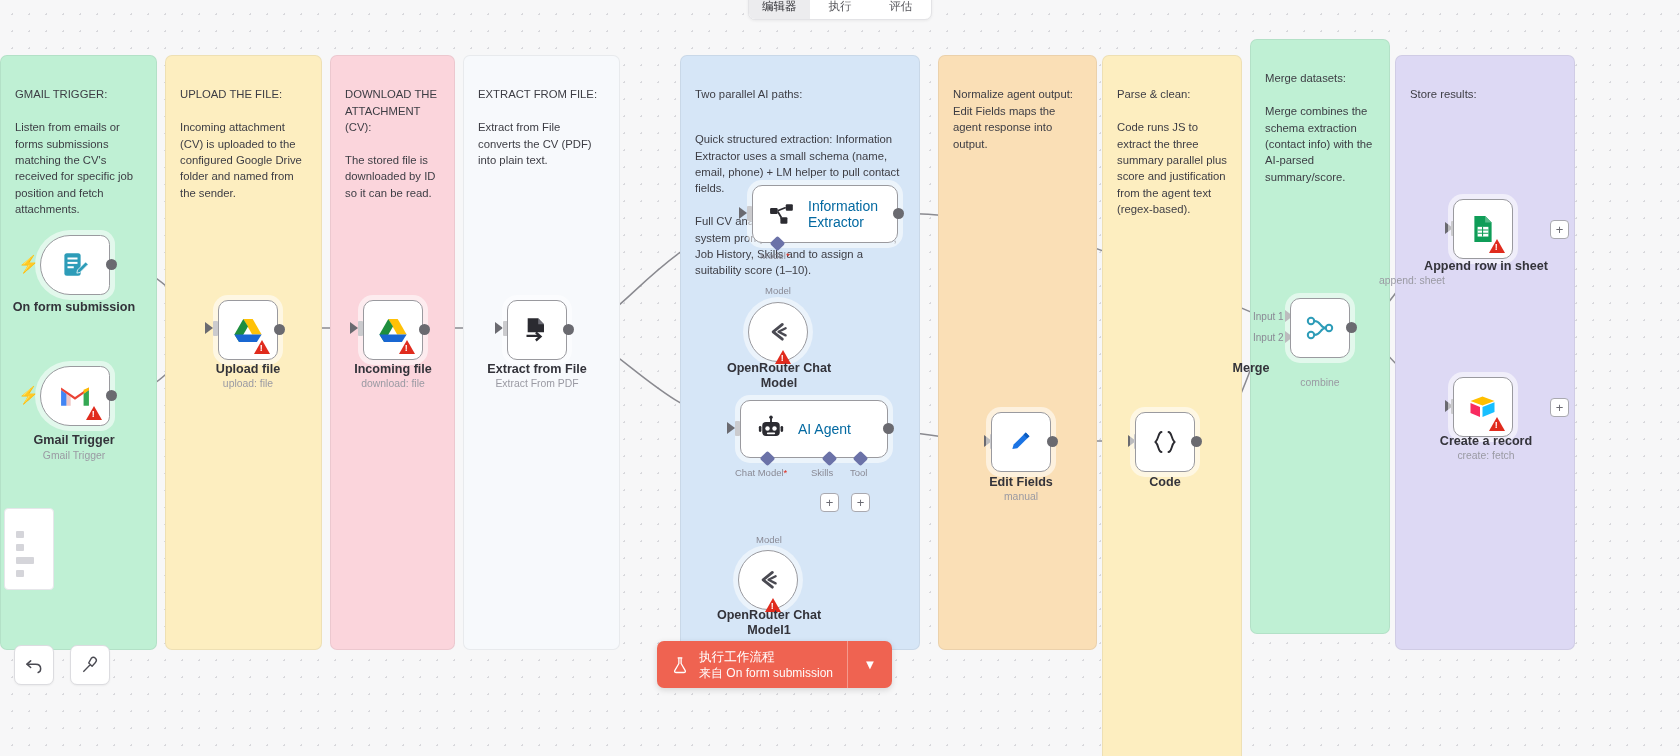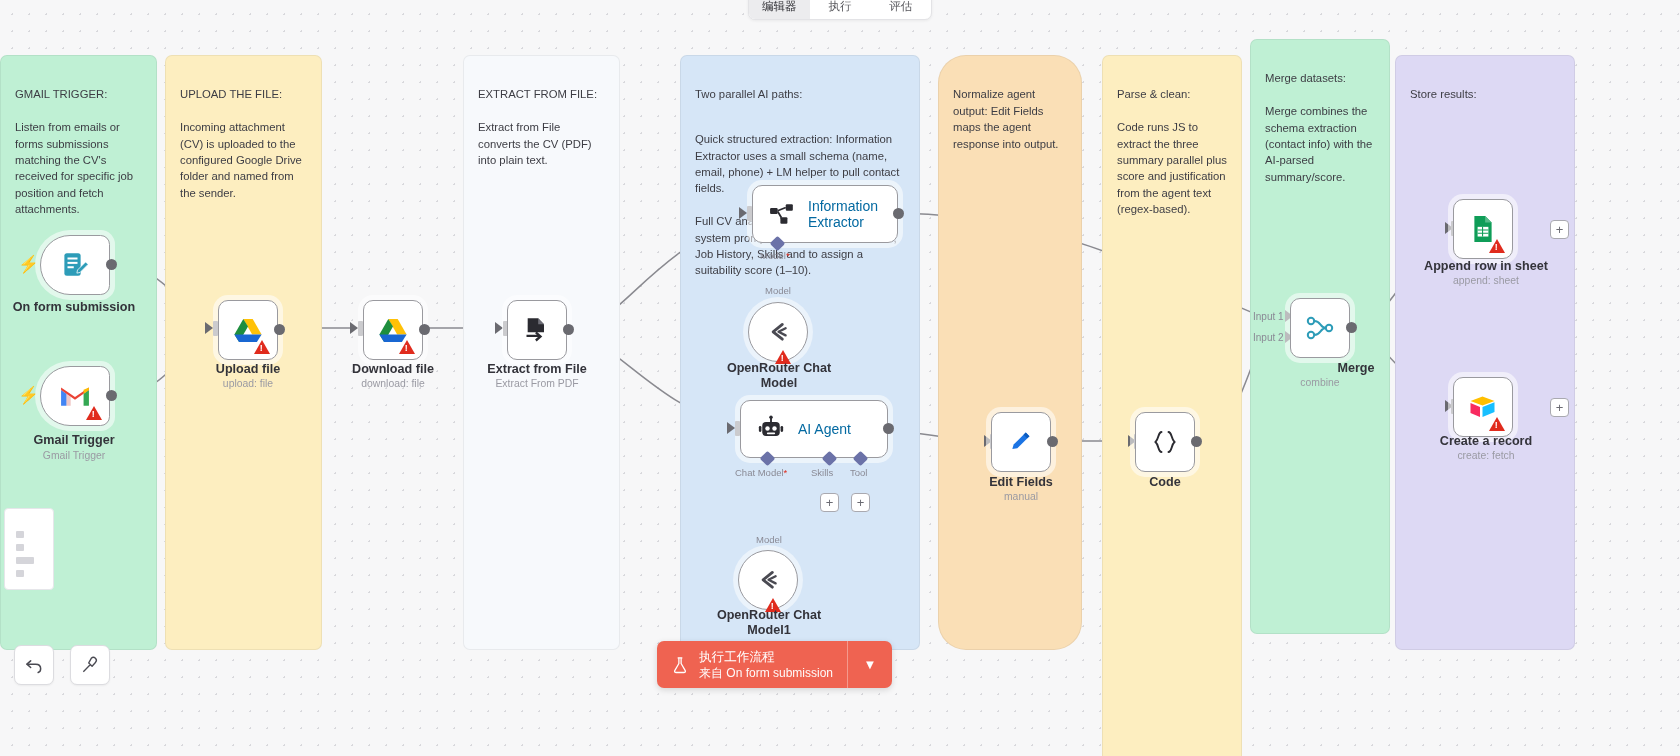--- a/index.html
+++ b/index.html
@@ -190,31 +190,35 @@
   </div>
 
   <div class="note" style="left:0px;top:55px;width:157px;height:595px;background:#bff0d4;">
     <span class="nb">GMAIL TRIGGER:</span>
     <span class="nb">Listen from emails or forms submissions matching the CV's received for specific job position and fetch attachments.</span>
   </div>
   <div class="note" style="left:165px;top:55px;width:157px;height:595px;background:#fdeec0;">
     <span class="nb">UPLOAD THE FILE:</span>
     <span class="nb">Incoming attachment (CV) is uploaded to the configured Google Drive folder and named from the sender.</span>
   </div>
+  <div class="note" style="left:330px;top:55px;width:125px;height:595px;background:#fbd5dc;">
+    <span class="nb">DOWNLOAD THE ATTACHMENT (CV):</span>
+    <span class="nb">The stored file is downloaded by ID so it can be read.</span>
+  </div>
   <div class="note" style="left:463px;top:55px;width:157px;height:595px;background:#f7f9fc;">
     <span class="nb">EXTRACT FROM FILE:</span>
     <span class="nb">Extract from File converts the CV (PDF) into plain text.</span>
   </div>
   <div class="note" style="left:680px;top:55px;width:240px;height:595px;background:#d6e6f7;">
     <span class="nb">Two parallel AI paths:</span>
     <span class="nb" style="margin-top:12px;">Quick structured extraction: Information Extractor uses a small schema (name, email, phone) + LM helper to pull contact fields.
 
 Full CV analysis: AI Agent runs a large system prompt to summarize Education, Job History, Skills and to assign a suitability score (1–10).</span>
   </div>
-  <div class="note" style="left:938px;top:55px;width:144px;height:595px;background:#fadfb6;border-radius:28px;">
+  <div class="note" style="left:938px;top:55px;width:159px;height:595px;background:#fadfb6;">
     <span class="nb">Normalize agent output: Edit Fields maps the agent response into output.</span>
     <span class="nb"></span>
   </div>
   <div class="note" style="left:1102px;top:55px;width:140px;height:750px;background:#fdeec0;">
     <span class="nb">Parse &amp; clean:</span>
     <span class="nb">Code runs JS to extract the three summary parallel plus score and justification from the agent text (regex-based).</span>
   </div>
   <div class="note" style="left:1250px;top:39px;width:140px;height:595px;background:#bff0d4;">
     <span class="nb">Merge datasets:</span>
     <span class="nb">Merge combines the schema extraction (contact info) with the AI-parsed summary/score.</span>
@@ -270,21 +274,21 @@
   <div class="port-in-bar" style="left:358px;top:321px;"></div>
   <div class="node" style="left:363px;top:300px;width:60px;height:60px;">
     <svg width="28" height="25" viewBox="0 0 28 25">
       <path d="M9.3 1 L18.7 1 L27.6 16.6 L18.2 16.6 Z" fill="#ffc107"></path>
       <path d="M9.3 1 L0.4 16.6 L5.1 24 L14 8.4 Z" fill="#1e8e3e"></path>
       <path d="M0.4 16.6 L5.1 24 L22.9 24 L27.6 16.6 Z" fill="#1967d2"></path>
     </svg>
     <div class="warn"></div>
   </div>
   <div class="port-out" style="left:419px;top:324px;"></div>
-  <div class="node-title" style="left:393px;top:362px;">Download file</div>
+  <div class="node-title" style="left:393px;top:362px;">Incoming file</div>
   <div class="node-sub" style="left:393px;top:378px;">download: file</div>
 
   <div class="port-in" style="left:495px;top:322px;"></div>
   <div class="port-in-bar" style="left:503px;top:321px;"></div>
   <div class="node" style="left:507px;top:300px;width:60px;height:60px;">
     <svg width="28" height="28" viewBox="0 0 24 24">
       <path d="M4 2 L13 2 L18 7 L18 14 L4 14 Z" fill="#2b2b31"></path>
       <path d="M13 2 L18 7 L13 7 Z" fill="#6f6f78"></path>
       <path d="M3 17 L14 17 M11 14 L15 17.5 L11 21" stroke="#2b2b31" stroke-width="2" fill="none"></path>
     </svg>
@@ -388,37 +392,37 @@
   <div class="port-in-bar" style="left:1290px;top:320px;"></div>
   <div class="node" style="left:1290px;top:298px;width:60px;height:60px;">
     <svg width="28" height="26" viewBox="0 0 28 26">
       <circle cx="5" cy="6" r="3.2" fill="none" stroke="#2d9cb8" stroke-width="2"></circle>
       <circle cx="5" cy="20" r="3.2" fill="none" stroke="#2d9cb8" stroke-width="2"></circle>
       <circle cx="23" cy="13" r="3.2" fill="none" stroke="#2d9cb8" stroke-width="2"></circle>
       <path d="M8.4 6 C15 6 14 13 19.8 13 M8.4 20 C15 20 14 13 19.8 13" stroke="#2d9cb8" stroke-width="2" fill="none"></path>
     </svg>
   </div>
   <div class="port-out" style="left:1346px;top:322px;"></div>
-  <div class="node-title" style="left:1356px;top:361px;">Merge</div>
+  <div class="node-title" style="left:1251px;top:361px;">Merge</div>
   <div class="node-sub" style="left:1320px;top:377px;">combine</div>
 
   <div class="port-in" style="left:1445px;top:222px;"></div>
   <div class="port-in-bar" style="left:1451px;top:221px;"></div>
   <div class="node" style="left:1453px;top:199px;width:60px;height:60px;">
     <svg width="24" height="28" viewBox="0 0 20 26">
       <path d="M2 1 L12 1 L18 7 L18 25 L2 25 Z" fill="#0f9d58"></path>
       <path d="M12 1 L18 7 L12 7 Z" fill="#57bb8a"></path>
       <rect x="5" y="11" width="10" height="9" fill="#fff"></rect>
       <path d="M5 14 H15 M5 17 H15 M9.6 11 V20" stroke="#0f9d58" stroke-width="1"></path>
     </svg>
     <div class="warn"></div>
   </div>
   <div class="plus-btn" style="left:1550px;top:220px;">+</div>
   <div class="node-title" style="left:1486px;top:259px;">Append row in sheet</div>
-  <div class="node-sub" style="left:1486px;top:275px;text-align:right;">append: sheet</div>
+  <div class="node-sub" style="left:1412px;top:275px;text-align:right;">append: sheet</div>
 
   <div class="port-in" style="left:1445px;top:400px;"></div>
   <div class="port-in-bar" style="left:1451px;top:399px;"></div>
   <div class="node" style="left:1453px;top:377px;width:60px;height:60px;">
     <svg width="28" height="24" viewBox="0 0 28 24">
       <path d="M13.5 1.5 L1.5 6 L13.5 10.5 L25.5 6 Z" fill="#ffbf00"></path>
       <path d="M13.5 12 L25.5 7.3 L25.5 17 L13.5 22 Z" fill="#18bfff"></path>
       <path d="M1.5 8 L11 12 L11 22 L1.5 18 Z" fill="#f82b60"></path>
     </svg>
     <div class="warn"></div>

